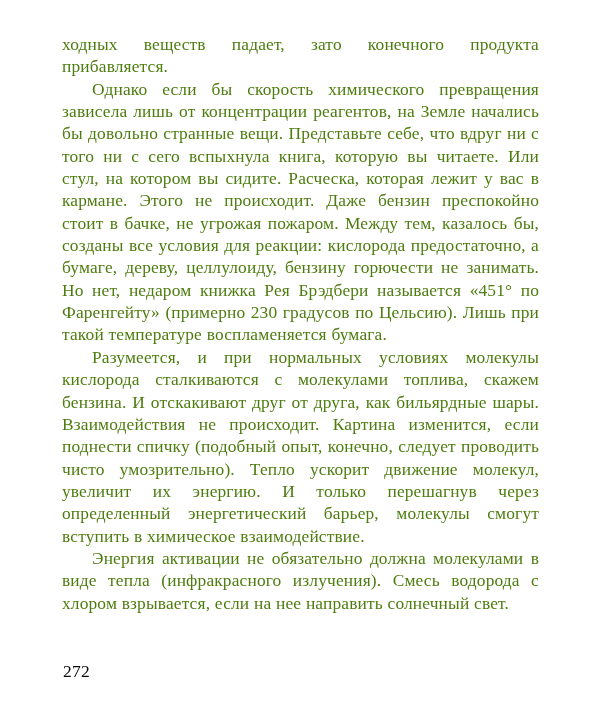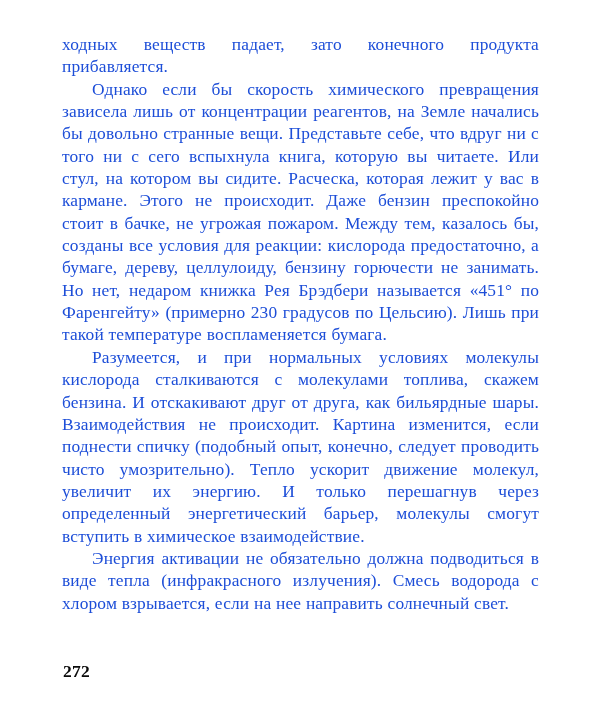--- a/index.html
+++ b/index.html
@@ -24,21 +24,21 @@
     left: 62px;
     top: 33px;
     width: 477px;
   }
 
   .para {
     margin: 0;
     padding: 0;
     font-size: 17.4px;
     line-height: 22.35px;
-    color: #1d4ed8;
+    color: #4d7c0f;
     text-align: justify;
     text-justify: inter-word;
     text-indent: 30px;
     word-spacing: 0.2px;
     letter-spacing: 0.15px;
     hyphens: none;
   }
 
   
   .para.continuation {
@@ -54,38 +54,38 @@
   .para.no-stretch::after {
     display: none;
   }
 
   .page-number {
     position: absolute;
     left: 63px;
     top: 660px;
     font-size: 17.5px;
     line-height: 22px;
-    font-weight: bold;
+    font-weight: normal;
     color: #0a0a0a;
     letter-spacing: 0.3px;
   }
 </style>
 </head>
 <body>
 
 <div class="page">
 
   <div class="text-column">
 
     <p class="para continuation no-stretch">ходных веществ падает, зато конечного продукта прибавляется.</p>
 
     <p class="para no-stretch">Однако если бы скорость химического превращения зависела лишь от концентрации реагентов, на Земле начались бы довольно странные вещи. Представьте себе, что вдруг ни с того ни с сего вспыхнула книга, которую вы читаете. Или стул, на котором вы сидите. Расческа, которая лежит у вас в кармане. Этого не происходит. Даже бензин преспокойно стоит в бачке, не угрожая пожаром. Между тем, казалось бы, созданы все условия для реакции: кислорода предостаточно, а бумаге, дереву, целлулоиду, бензину горючести не занимать. Но нет, недаром книжка Рея Брэдбери называется «451° по Фаренгейту» (примерно 230 градусов по Цельсию). Лишь при такой температуре воспламеняется бумага.</p>
 
     <p class="para no-stretch">Разумеется, и при нормальных условиях молекулы кислорода сталкиваются с молекулами топлива, скажем бензина. И отскакивают друг от друга, как бильярдные шары. Взаимодействия не происходит. Картина изменится, если поднести спичку (подобный опыт, конечно, следует проводить чисто умозрительно). Тепло ускорит движение молекул, увеличит их энергию. И только перешагнув через определенный энергетический барьер, молекулы смогут вступить в химическое взаимодействие.</p>
 
-    <p class="para no-stretch">Энергия активации не обязательно должна подводиться в виде тепла (инфракрасного излучения). Смесь водорода с хлором взрывается, если на нее направить солнечный свет.</p>
+    <p class="para no-stretch">Энергия активации не обязательно должна молекулами в виде тепла (инфракрасного излучения). Смесь водорода с хлором взрывается, если на нее направить солнечный свет.</p>
 
 
   </div>
 
   <div class="page-number">272</div>
 
 </div>
 
 </body></html>

